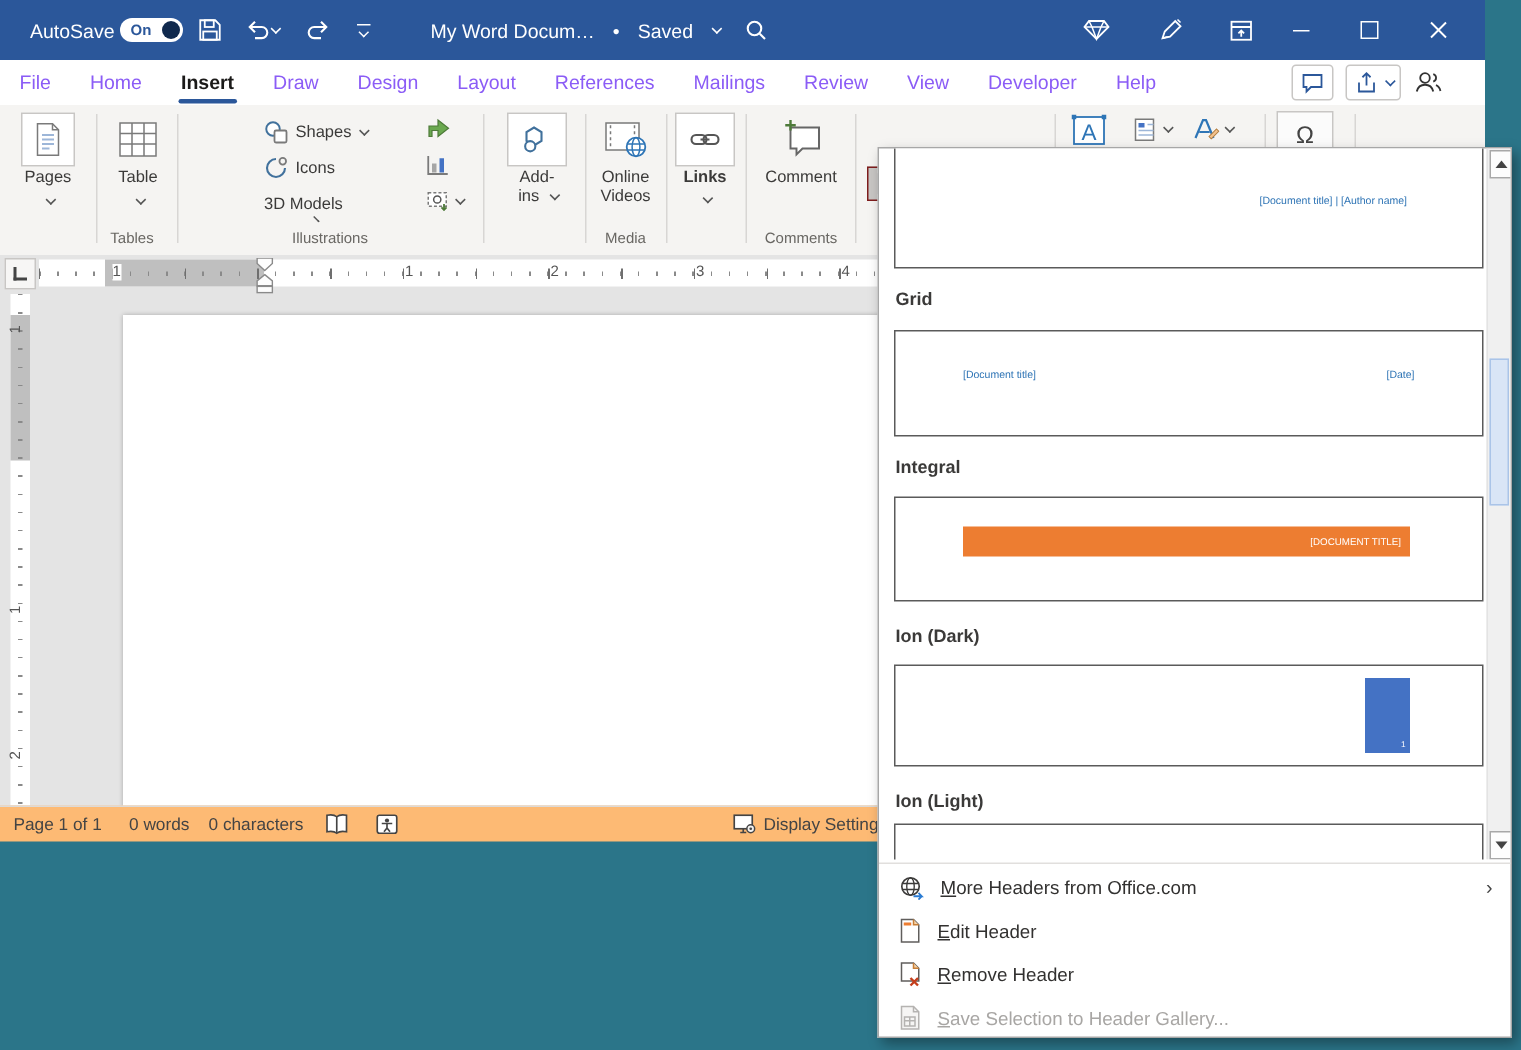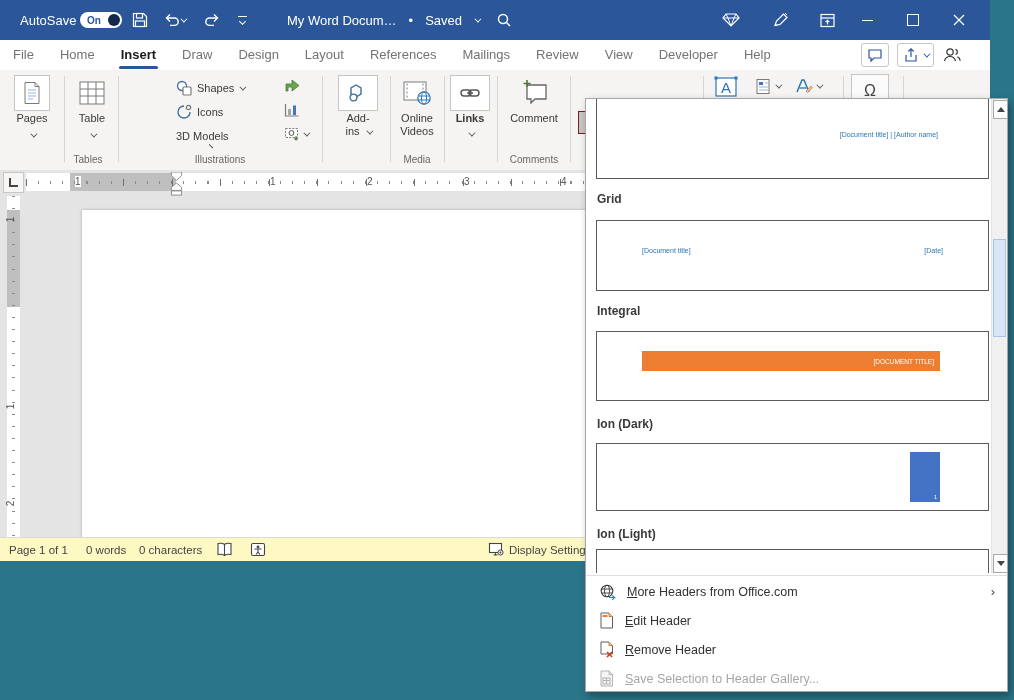--- a/index.html
+++ b/index.html
@@ -24,21 +24,21 @@
   .chev{display:inline-block;width:6px;height:6px;border-right:1.5px solid currentColor;border-bottom:1.5px solid currentColor;transform:rotate(45deg) translateY(-2px);}
   .chev.small{width:4px;height:4px;}
   .title-area{left:287px;gap:12px;font-size:13px;}
   .tb-right-icon{width:26px;justify-content:center;}
   .winctl{width:30px;justify-content:center;font-size:13px;}
   .min-glyph{display:inline-block;width:11px;border-top:1.5px solid #fff;}
   .max-glyph{display:inline-block;width:10px;height:10px;border:1.2px solid #fff;}
 
   
   .tabrow{position:absolute;left:0;top:40px;width:990px;height:30px;background:#fff;display:flex;align-items:center;}
-  .tab{padding:0 13px;font-size:13px;color:#737373;height:30px;line-height:30px;position:relative;cursor:default;}
+  .tab{padding:0 13px;font-size:13px;color:#8b5cf6;height:30px;line-height:30px;position:relative;cursor:default;}
   .tab.active{color:#1b1a19;font-weight:bold;}
   .tab.active::after{content:"";position:absolute;left:11px;right:11px;bottom:1px;height:3px;background:#2b579a;border-radius:2px;}
   .tabrow-right{position:absolute;right:28px;top:3px;display:flex;gap:8px;align-items:center;}
   .mini-btn{border:1px solid #c8c6c4;border-radius:3px;height:22px;display:flex;align-items:center;padding:0 5px;background:#fff;color:#2b579a;}
 
   
   .ribbon{position:absolute;left:0;top:70px;width:990px;height:100px;background:#f5f4f2;border-bottom:1px solid #d2d0ce;font-size:11px;color:#3b3a39;}
   .rdivider{position:absolute;top:6px;height:86px;width:1px;background:#d8d6d4;}
   .bigbtn{position:absolute;top:4px;text-align:center;cursor:default;}
   .bigbtn .icon-slot{height:38px;display:flex;align-items:center;justify-content:center;}
@@ -64,21 +64,21 @@
     background-image:repeating-linear-gradient(to right,#6f6f6f 0 1px,transparent 1px 48.5px);}
   .rnum{position:absolute;top:3px;font-size:10px;color:#555;background:inherit;}
   .indents{position:absolute;left:144px;top:-1px;width:13px;height:24px;}
   .vruler{position:absolute;left:7px;top:196px;width:13px;height:341px;background:#fff;}
   .vruler .margin{position:absolute;left:0;top:14px;width:13px;height:97px;background:#bfbfbf;}
   .vticks{position:absolute;left:5px;top:0;width:3px;height:341px;
     background-image:repeating-linear-gradient(to bottom,#8a8a8a 0 1px,transparent 1px 12.1px);}
   .vnum{position:absolute;left:1px;font-size:10px;color:#555;transform:rotate(-90deg);}
 
   
-  .statusbar{position:absolute;left:0;top:537px;width:990px;height:23px;background:#fef9c3;border-top:1px solid #dcdad8;font-size:11.5px;color:#444;}
+  .statusbar{position:absolute;left:0;top:537px;width:990px;height:23px;background:#fdba74;border-top:1px solid #dcdad8;font-size:11.5px;color:#444;}
   .sb-item{position:absolute;top:0;height:23px;display:flex;align-items:center;gap:4px;cursor:default;}
 
   
   .panel{position:absolute;left:585px;top:98px;width:423px;height:594px;background:#fff;border:1px solid #a7a7a7;box-sizing:border-box;box-shadow:3px 4px 8px rgba(0,0,0,.35);z-index:50;}
   .gallery{position:absolute;left:0;top:0;width:421px;height:474px;overflow:hidden;}
   .gal-box{position:absolute;left:10px;width:393px;background:#fff;border:1px solid #5a5a5a;box-sizing:border-box;cursor:default;}
   .gal-label{position:absolute;left:11px;font-size:12px;font-weight:bold;color:#3b3a39;}
   .pv-text{position:absolute;font-size:7px;color:#2e74b5;}
   .gal-scroll{position:absolute;left:405px;top:0;width:16px;height:474px;background:#f0f0f0;border-left:1px solid #e3e3e3;box-sizing:border-box;}
   .scroll-btn{position:absolute;left:1px;width:13px;height:17px;background:#fdfdfd;border:1px solid #a8a8a8;display:flex;align-items:center;justify-content:center;}

